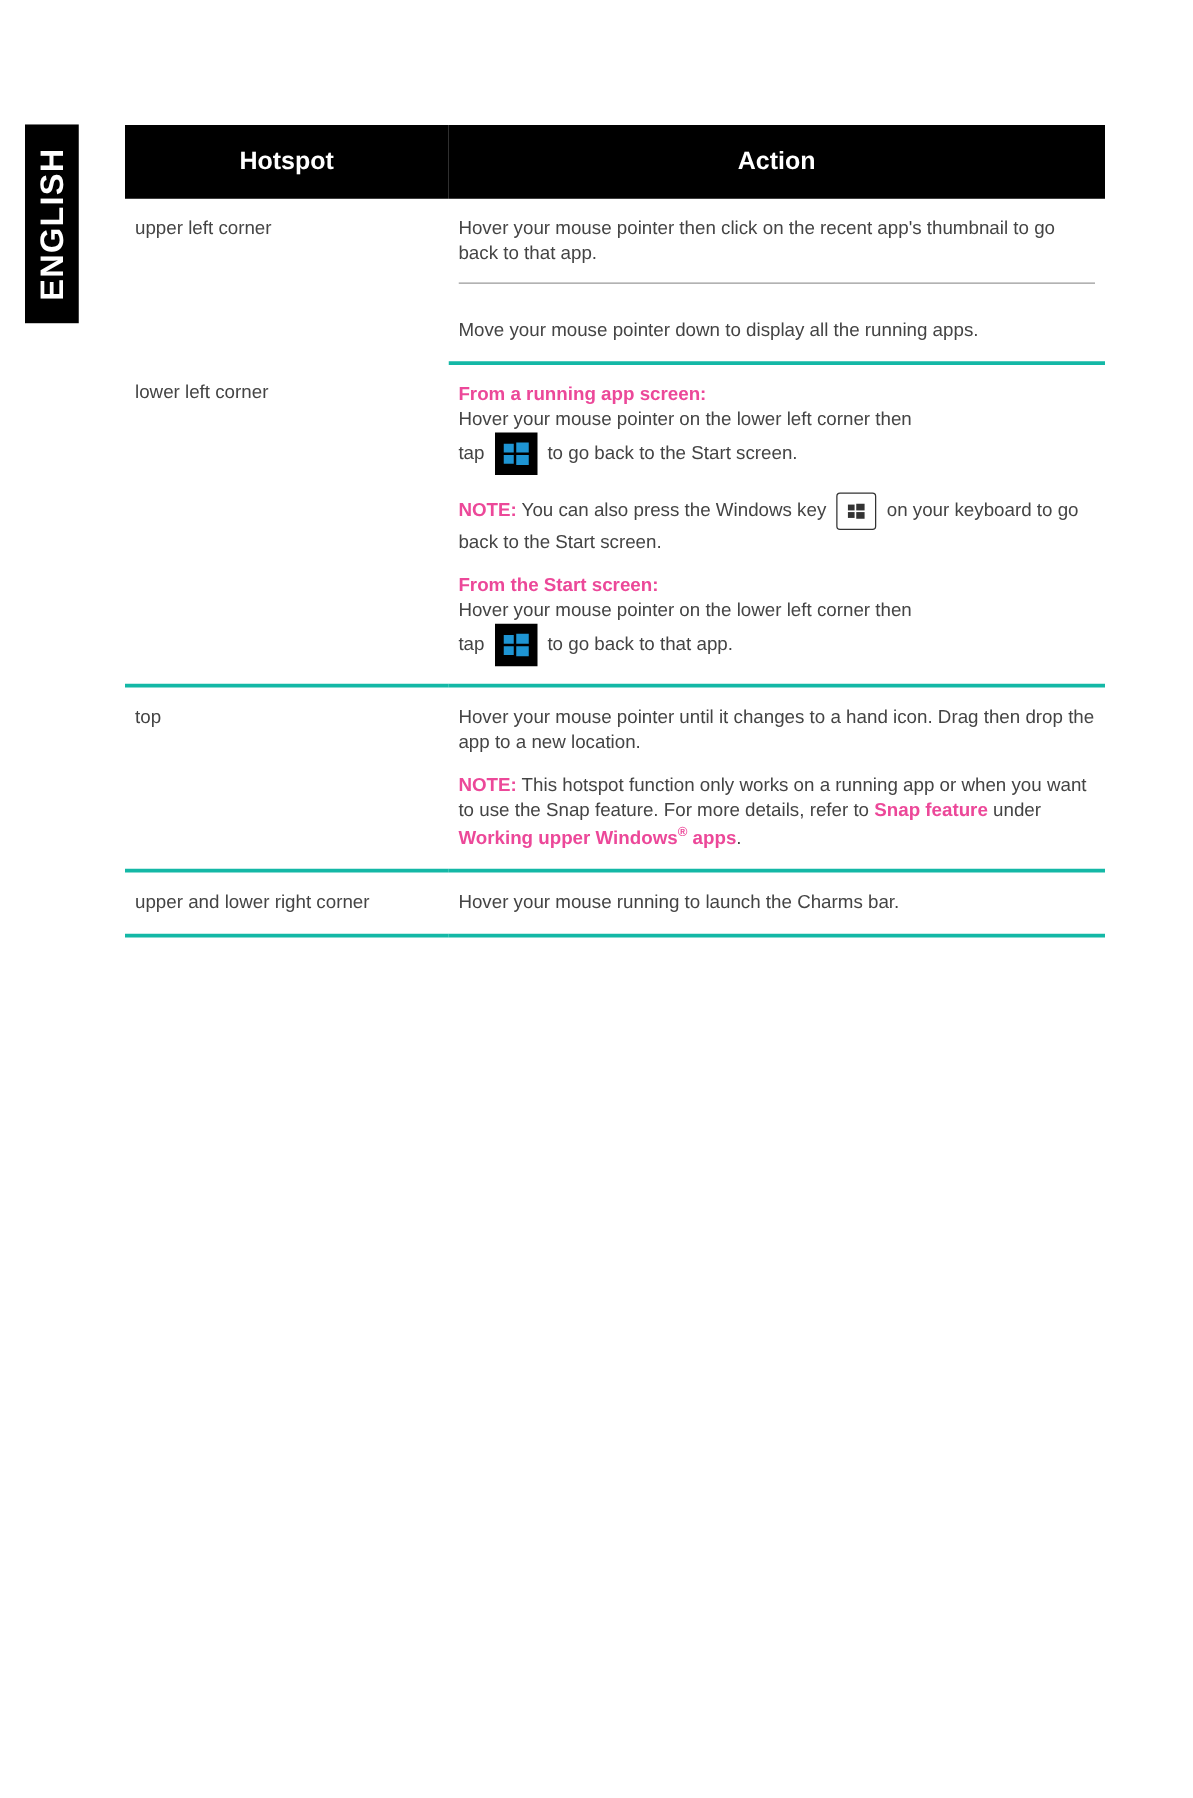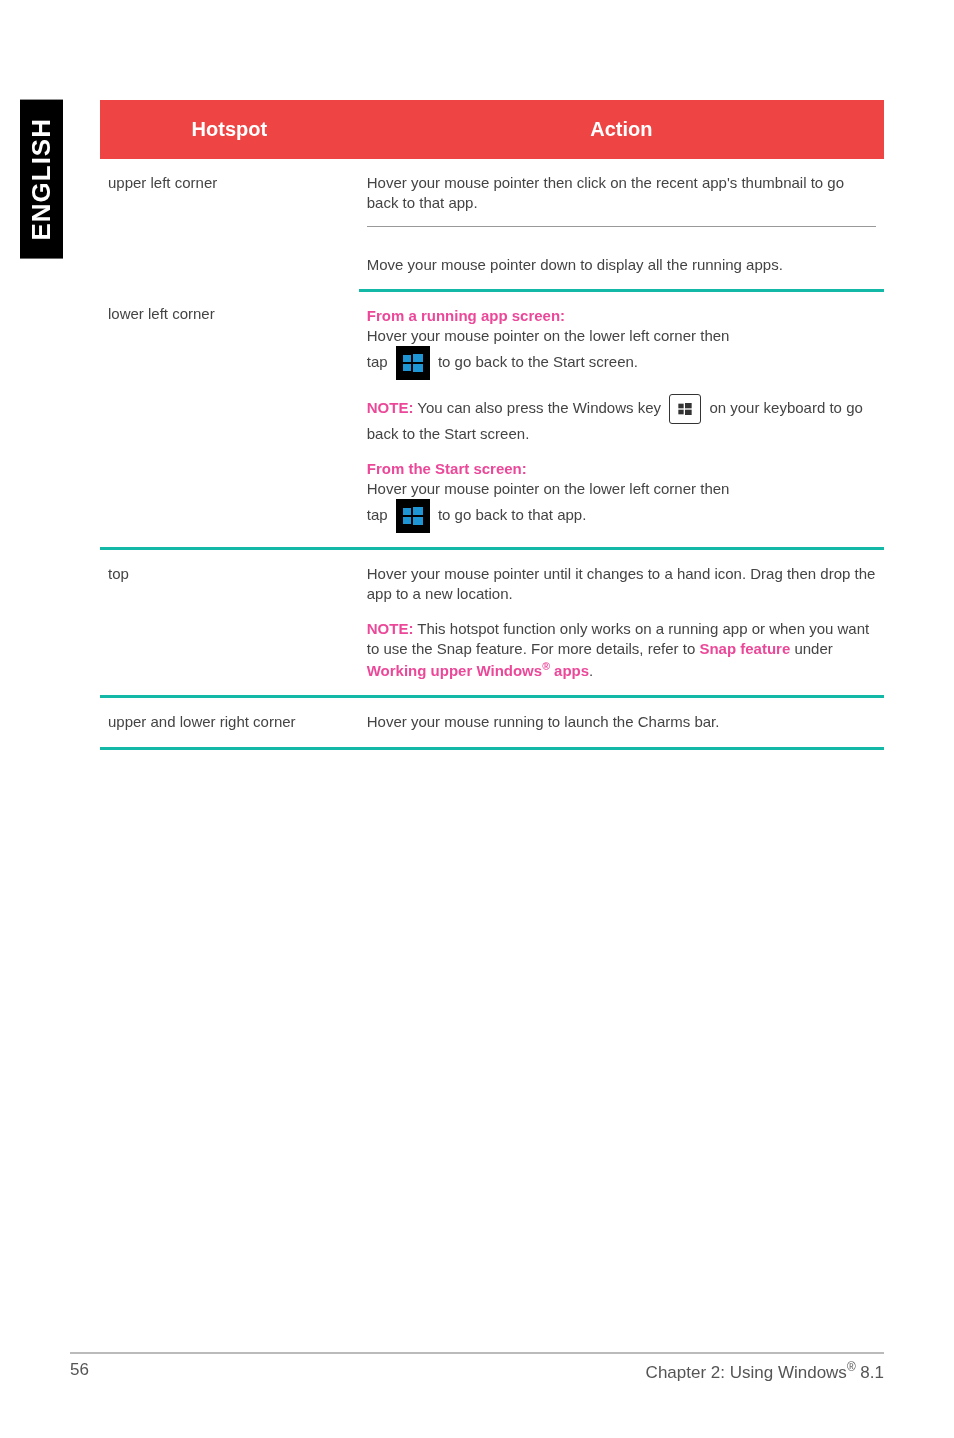--- a/index.html
+++ b/index.html
@@ -16,21 +16,21 @@
     letter-spacing: 1px;
     padding: 18px 6px;
     writing-mode: vertical-rl;
     text-orientation: mixed;
     transform: rotate(180deg);
   }
   table.hotspot { width: 100%; border-collapse: collapse; table-layout: fixed; }
   table.hotspot col.c1 { width: 33%; }
   table.hotspot col.c2 { width: 67%; }
   table.hotspot thead th {
-    background: #ef4444;
+    background: #000000;
     color: #fff;
     font-weight: bold;
     font-size: 20px;
     text-align: center;
     padding: 18px 10px;
   }
   table.hotspot tbody td {
     vertical-align: top;
     font-size: 15px;
     line-height: 1.35;
@@ -150,22 +150,14 @@
       </tr>
 
       <tr class="row-sep">
         <td>upper and lower right corner</td>
         <td>Hover your mouse running to launch the Charms bar.</td>
       </tr>
 
     </tbody>
   </table>
 
-  <div class="footer">
-    <div class="footer-line">
-      <span>56</span>
-      <span>
-        <span>Chapter 2: Using Windows</span><sup>®</sup><span> 8.1</span>
-      </span>
-    </div>
-  </div>
 
 </div>
 
 </body></html>

